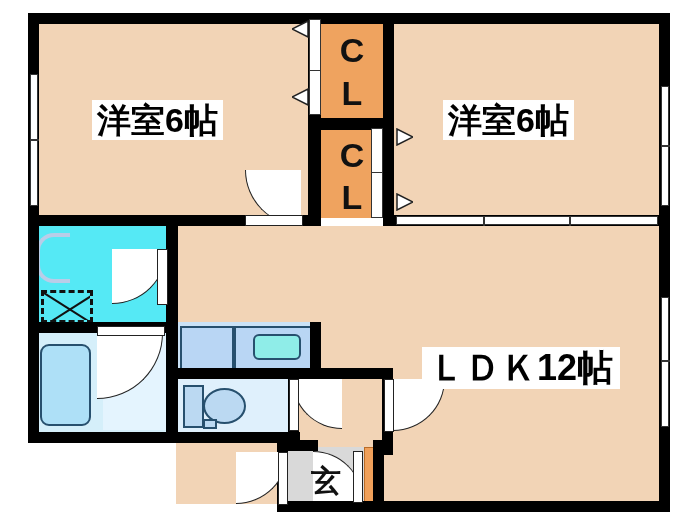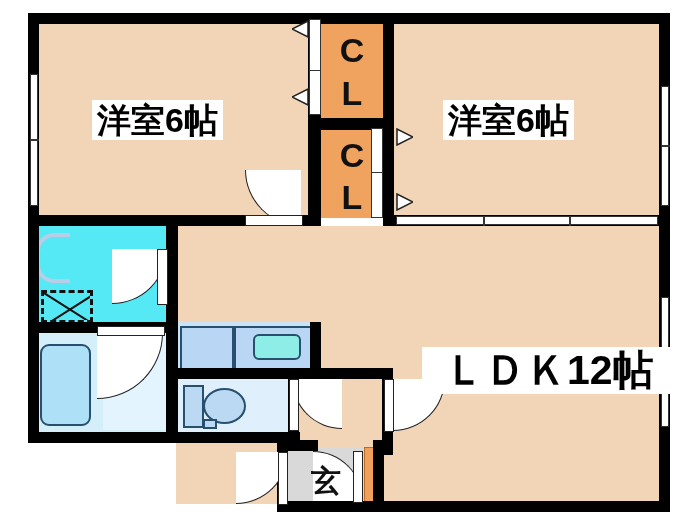--- a/index.html
+++ b/index.html
@@ -210,17 +210,17 @@
   <div class="abs swing sw-br" style="left:236px; top:452px; width:52px; height:52px;"></div>
   <div class="abs leaf" style="left:278px; top:452px; width:10px; height:53px;"></div>
 
   <div class="abs swing sw-tr" style="left:313px; top:451px; width:50px; height:50px;"></div>
   <div class="abs leaf" style="left:353px; top:451px; width:10px; height:52px;"></div>
 
   <div class="lbl" style="left:92px; top:100px; font-size:34px; padding:3px 5px;">洋室6帖</div>
 
   <div class="lbl" style="left:443px; top:100px; font-size:34px; padding:3px 5px;">洋室6帖</div>
 
-  <div class="lbl" style="left:422px; top:347px; font-size:41px; padding:3px 22px;">ＬＤＫ12帖</div>
+  <div class="lbl" style="left:422px; top:347px; font-size:36px; padding:3px 7px;">ＬＤＫ12帖</div>
 
   <div class="genkan-ch" style="left:288px; top:461px; width:76px; font-size:30px;">玄</div>
 
 </div>
 
 </body></html>

